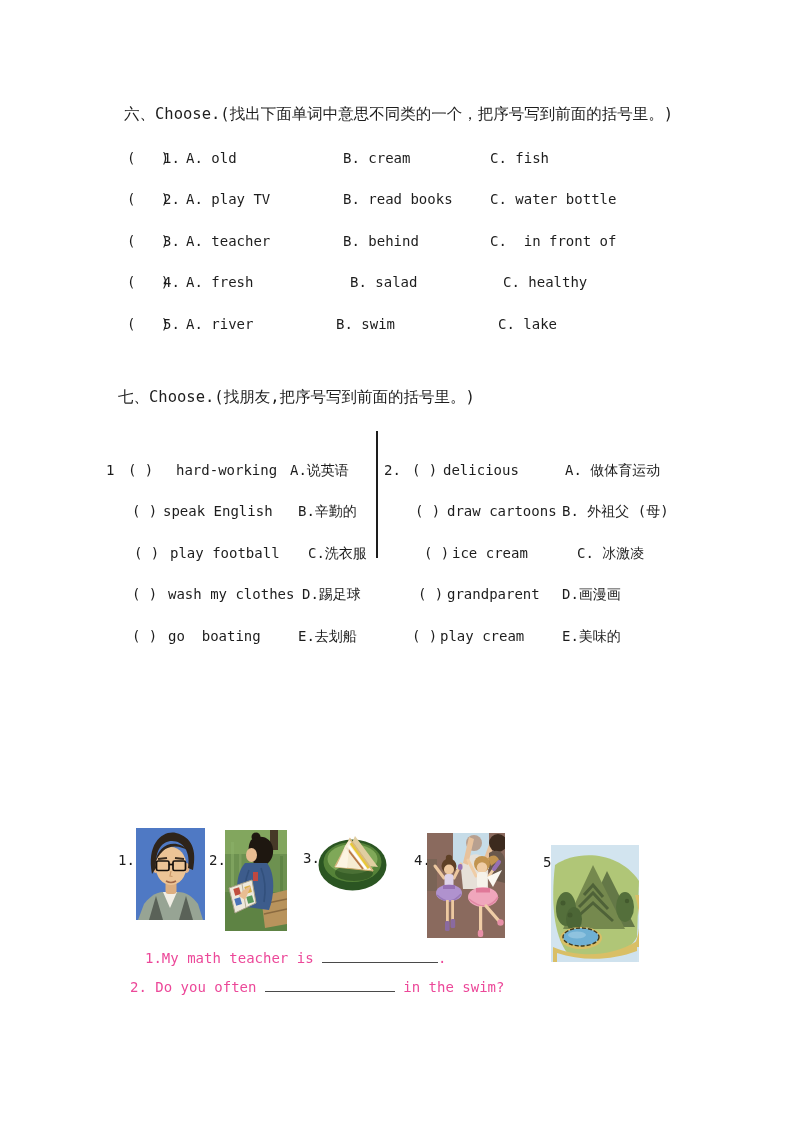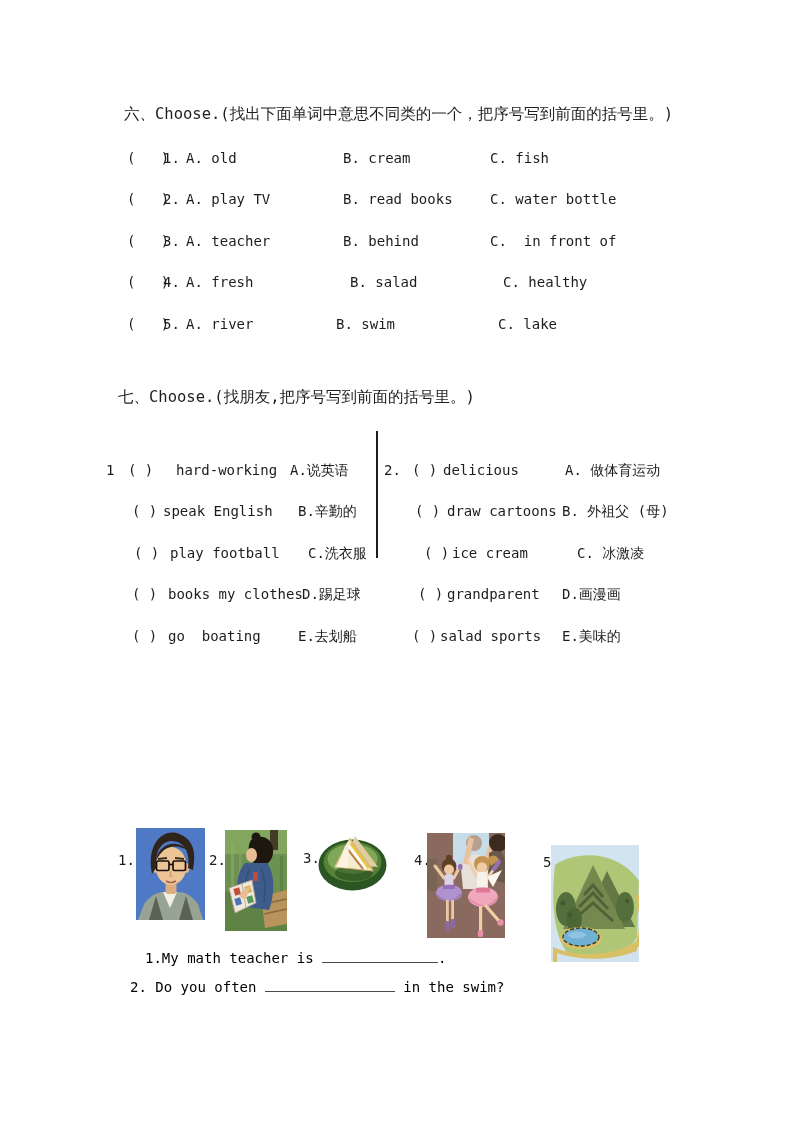--- a/index.html
+++ b/index.html
@@ -9,21 +9,21 @@
   .s-title{font-size:15.5px;line-height:20px;font-weight:500;}
   .row{position:absolute;left:0;top:0;width:100%;height:18px;}
   .row .t{top:0;}
   .divider{position:absolute;left:376px;top:431px;width:2px;height:127px;background:#1d1d1d;}
   .wordbank{position:absolute;left:117px;top:757px;width:547px;height:34px;box-sizing:border-box;
             border:1.6px solid #1a1a1a;display:flex;align-items:center;gap:20px;padding-left:26px;
             font:bold 15px "Liberation Serif",serif;color:#101010;}
   .fig{position:absolute;}
   .fig svg{display:block;}
   .blank{display:inline-block;height:13px;border-bottom:1.3px solid #4a4a4a;}
-  .q{position:absolute;white-space:pre;font:14px/18px "DejaVu Sans Mono","DejaVu Sans",monospace;color:#000000;}
+  .q{position:absolute;white-space:pre;font:14px/18px "DejaVu Sans Mono","DejaVu Sans",monospace;color:#ec4899;}
 </style>
 </head>
 <body>
 
 <div class="page">
 
   <div class="t s-title" style="left:124px;top:104px">六、Choose.(找出下面单词中意思不同类的一个，把序号写到前面的括号里。)</div>
 
   <div class="row" style="top:149px">
     <span class="t" style="left:127px">(   )</span>
@@ -85,32 +85,32 @@
   <div class="row" style="top:544px">
     <span class="t" style="left:134px">( )</span>
     <span class="t" style="left:170px">play football</span>
     <span class="t" style="left:308px">C.洗衣服</span>
     <span class="t" style="left:424px">( )</span>
     <span class="t" style="left:452px">ice cream</span>
     <span class="t" style="left:577px">C. 冰激凌</span>
   </div>
   <div class="row" style="top:585px">
     <span class="t" style="left:132px">( )</span>
-    <span class="t" style="left:168px">books my clothes</span>
+    <span class="t" style="left:168px">wash my clothes</span>
     <span class="t" style="left:302px">D.踢足球</span>
     <span class="t" style="left:418px">( )</span>
     <span class="t" style="left:447px">grandparent</span>
     <span class="t" style="left:562px">D.画漫画</span>
   </div>
   <div class="row" style="top:627px">
     <span class="t" style="left:132px">( )</span>
     <span class="t" style="left:168px">go  boating</span>
     <span class="t" style="left:298px">E.去划船</span>
     <span class="t" style="left:412px">( )</span>
-    <span class="t" style="left:440px">salad sports</span>
+    <span class="t" style="left:440px">play cream</span>
     <span class="t" style="left:562px">E.美味的</span>
   </div>
 
 
 
   <span class="t" style="left:118px;top:851px">1.</span>
   <span class="t" style="left:209px;top:851px">2.</span>
   <span class="t" style="left:303px;top:849px">3.</span>
   <span class="t" style="left:414px;top:851px">4.</span>
   <span class="t" style="left:543px;top:853px">5.</span>

